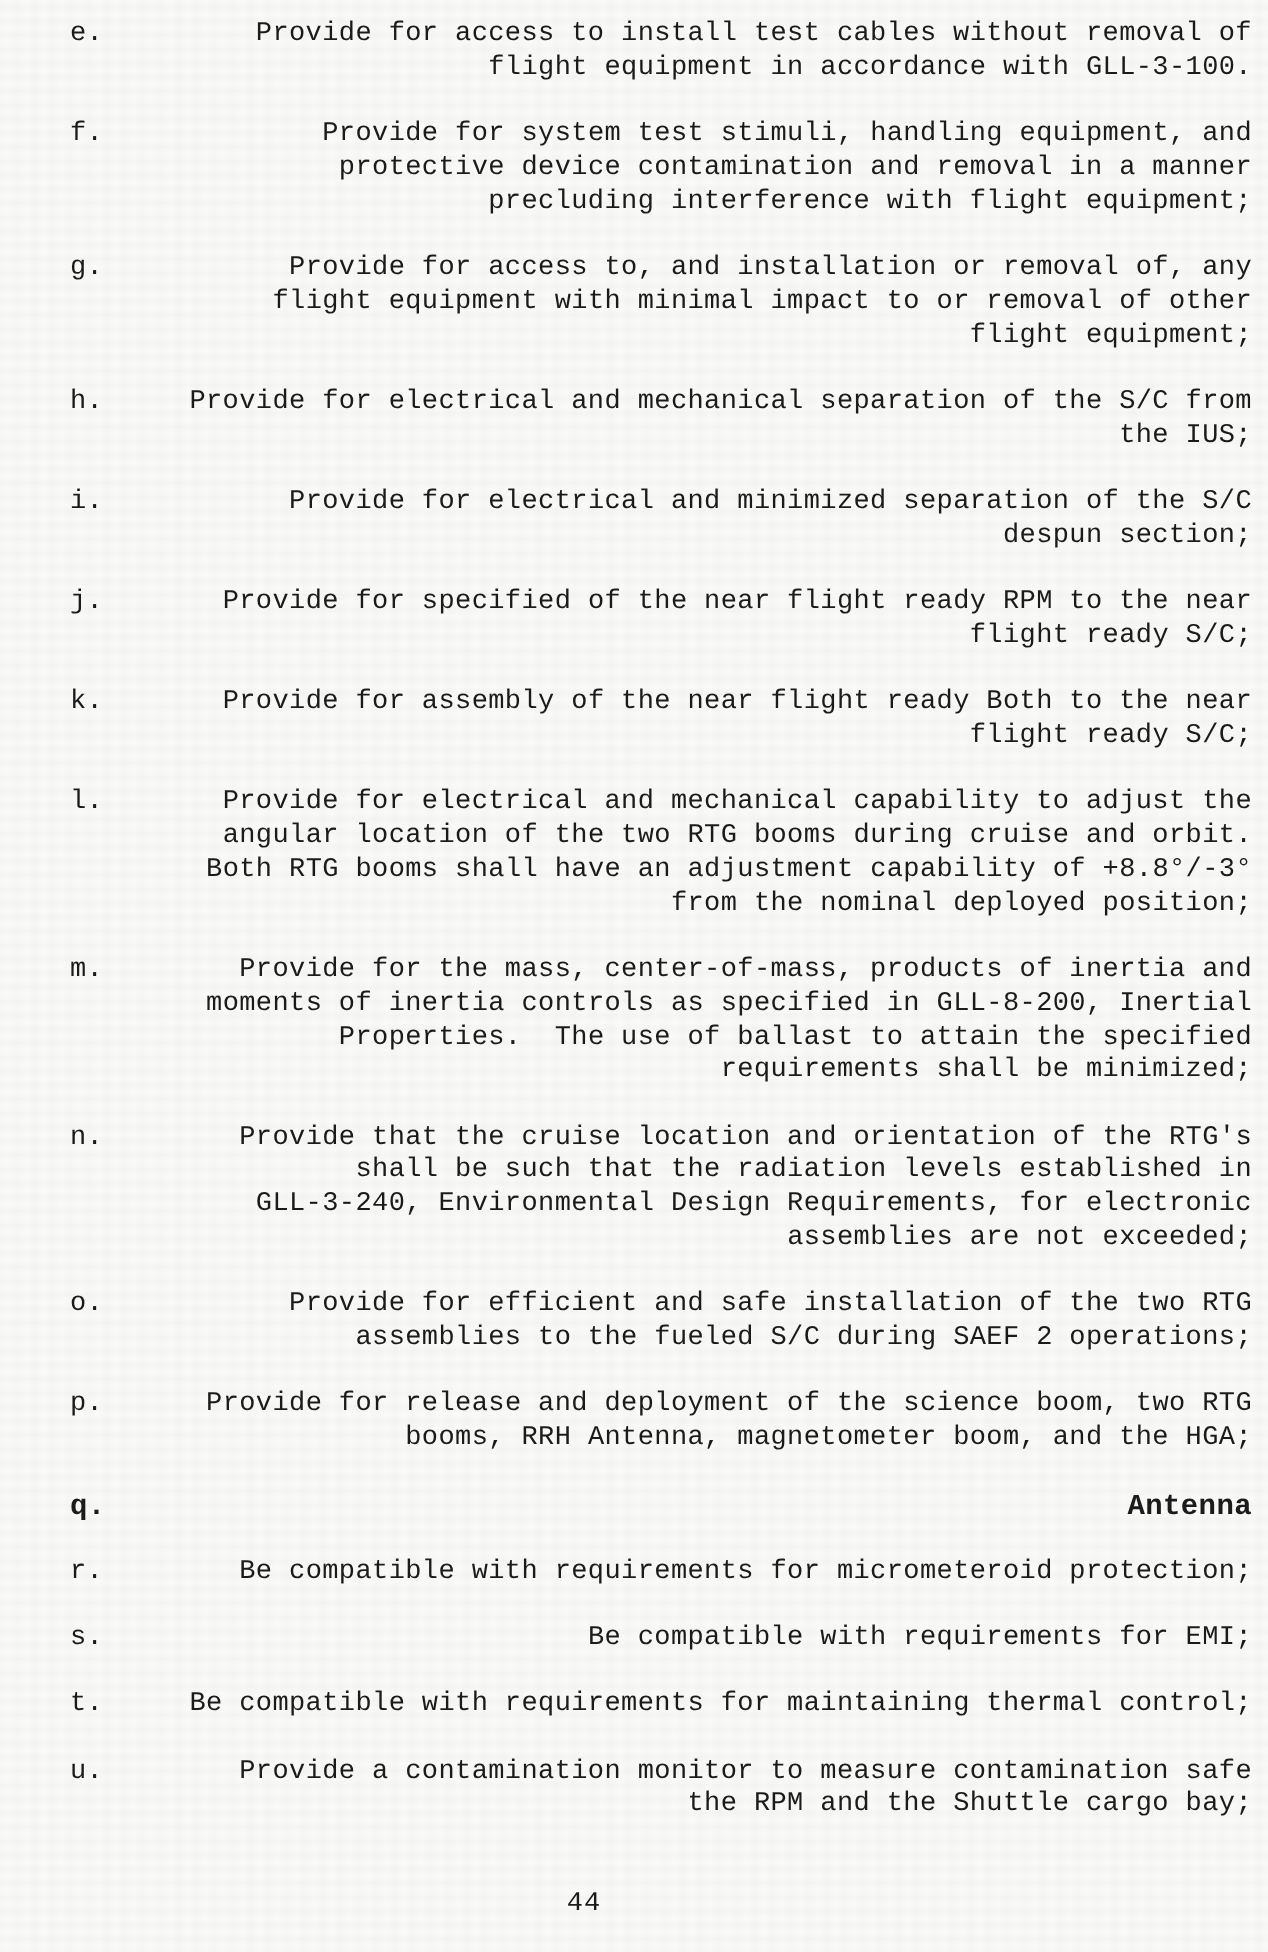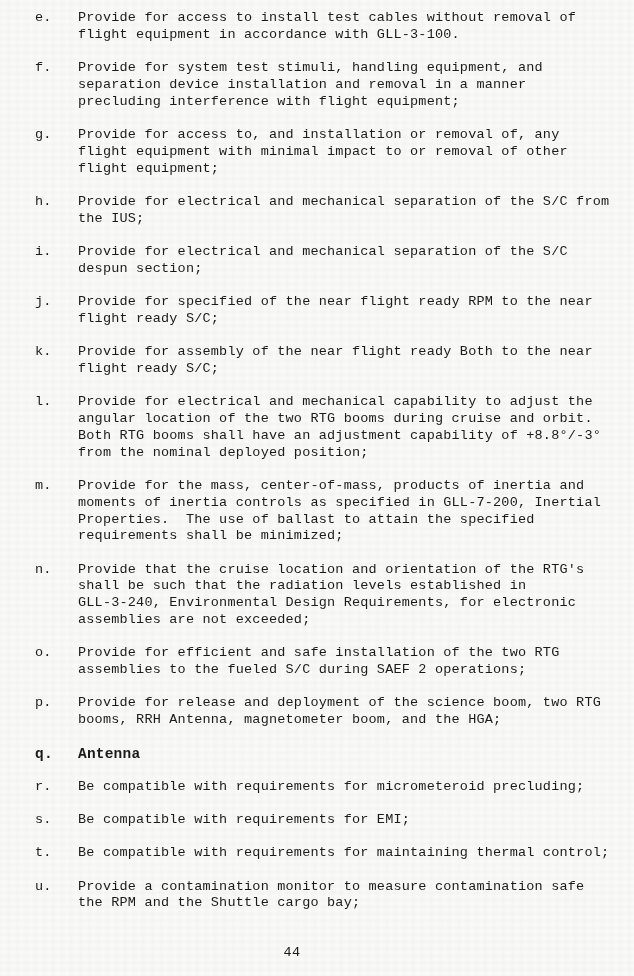--- a/index.html
+++ b/index.html
@@ -33,20 +33,21 @@
     line-height: 16.8px;
     letter-spacing: 0.2px;
   }
   .item-label {
     flex: 0 0 43px;
     white-space: pre;
   }
   .item-text {
     flex: 1 1 auto;
     white-space: pre;
+    text-align: right;
   }
   .item-row.bold {
     font-weight: 700;
     font-size: 14.5px;
   }
   .page-number {
     position: absolute;
     left: 0;
     bottom: 16px;
     width: 100%;
@@ -62,37 +63,37 @@
 <div class="scan-page">
   <div class="item-list" id="item-list">
       <div class="item-row">
         <span class="item-label">e.</span>
         <span class="item-text">Provide for access to install test cables without removal of
 flight equipment in accordance with GLL-3-100.</span>
       </div>
       <div class="item-row">
         <span class="item-label">f.</span>
         <span class="item-text">Provide for system test stimuli, handling equipment, and
-separation device installation and removal in a manner
+protective device contamination and removal in a manner
 precluding interference with flight equipment;</span>
       </div>
       <div class="item-row">
         <span class="item-label">g.</span>
         <span class="item-text">Provide for access to, and installation or removal of, any
 flight equipment with minimal impact to or removal of other
 flight equipment;</span>
       </div>
       <div class="item-row">
         <span class="item-label">h.</span>
         <span class="item-text">Provide for electrical and mechanical separation of the S/C from
 the IUS;</span>
       </div>
       <div class="item-row">
         <span class="item-label">i.</span>
-        <span class="item-text">Provide for electrical and mechanical separation of the S/C
+        <span class="item-text">Provide for electrical and minimized separation of the S/C
 despun section;</span>
       </div>
       <div class="item-row">
         <span class="item-label">j.</span>
         <span class="item-text">Provide for specified of the near flight ready RPM to the near
 flight ready S/C;</span>
       </div>
       <div class="item-row">
         <span class="item-label">k.</span>
         <span class="item-text">Provide for assembly of the near flight ready Both to the near
@@ -101,21 +102,21 @@
       <div class="item-row">
         <span class="item-label">l.</span>
         <span class="item-text">Provide for electrical and mechanical capability to adjust the
 angular location of the two RTG booms during cruise and orbit.
 Both RTG booms shall have an adjustment capability of +8.8°/-3°
 from the nominal deployed position;</span>
       </div>
       <div class="item-row">
         <span class="item-label">m.</span>
         <span class="item-text">Provide for the mass, center-of-mass, products of inertia and
-moments of inertia controls as specified in GLL-7-200, Inertial
+moments of inertia controls as specified in GLL-8-200, Inertial
 Properties.  The use of ballast to attain the specified
 requirements shall be minimized;</span>
       </div>
       <div class="item-row">
         <span class="item-label">n.</span>
         <span class="item-text">Provide that the cruise location and orientation of the RTG's
 shall be such that the radiation levels established in
 GLL-3-240, Environmental Design Requirements, for electronic
 assemblies are not exceeded;</span>
       </div>
@@ -128,21 +129,21 @@
         <span class="item-label">p.</span>
         <span class="item-text">Provide for release and deployment of the science boom, two RTG
 booms, RRH Antenna, magnetometer boom, and the HGA;</span>
       </div>
       <div class="item-row bold">
         <span class="item-label">q.</span>
         <span class="item-text">Antenna</span>
       </div>
       <div class="item-row">
         <span class="item-label">r.</span>
-        <span class="item-text">Be compatible with requirements for micrometeroid precluding;</span>
+        <span class="item-text">Be compatible with requirements for micrometeroid protection;</span>
       </div>
       <div class="item-row">
         <span class="item-label">s.</span>
         <span class="item-text">Be compatible with requirements for EMI;</span>
       </div>
       <div class="item-row">
         <span class="item-label">t.</span>
         <span class="item-text">Be compatible with requirements for maintaining thermal control;</span>
       </div>
       <div class="item-row">

